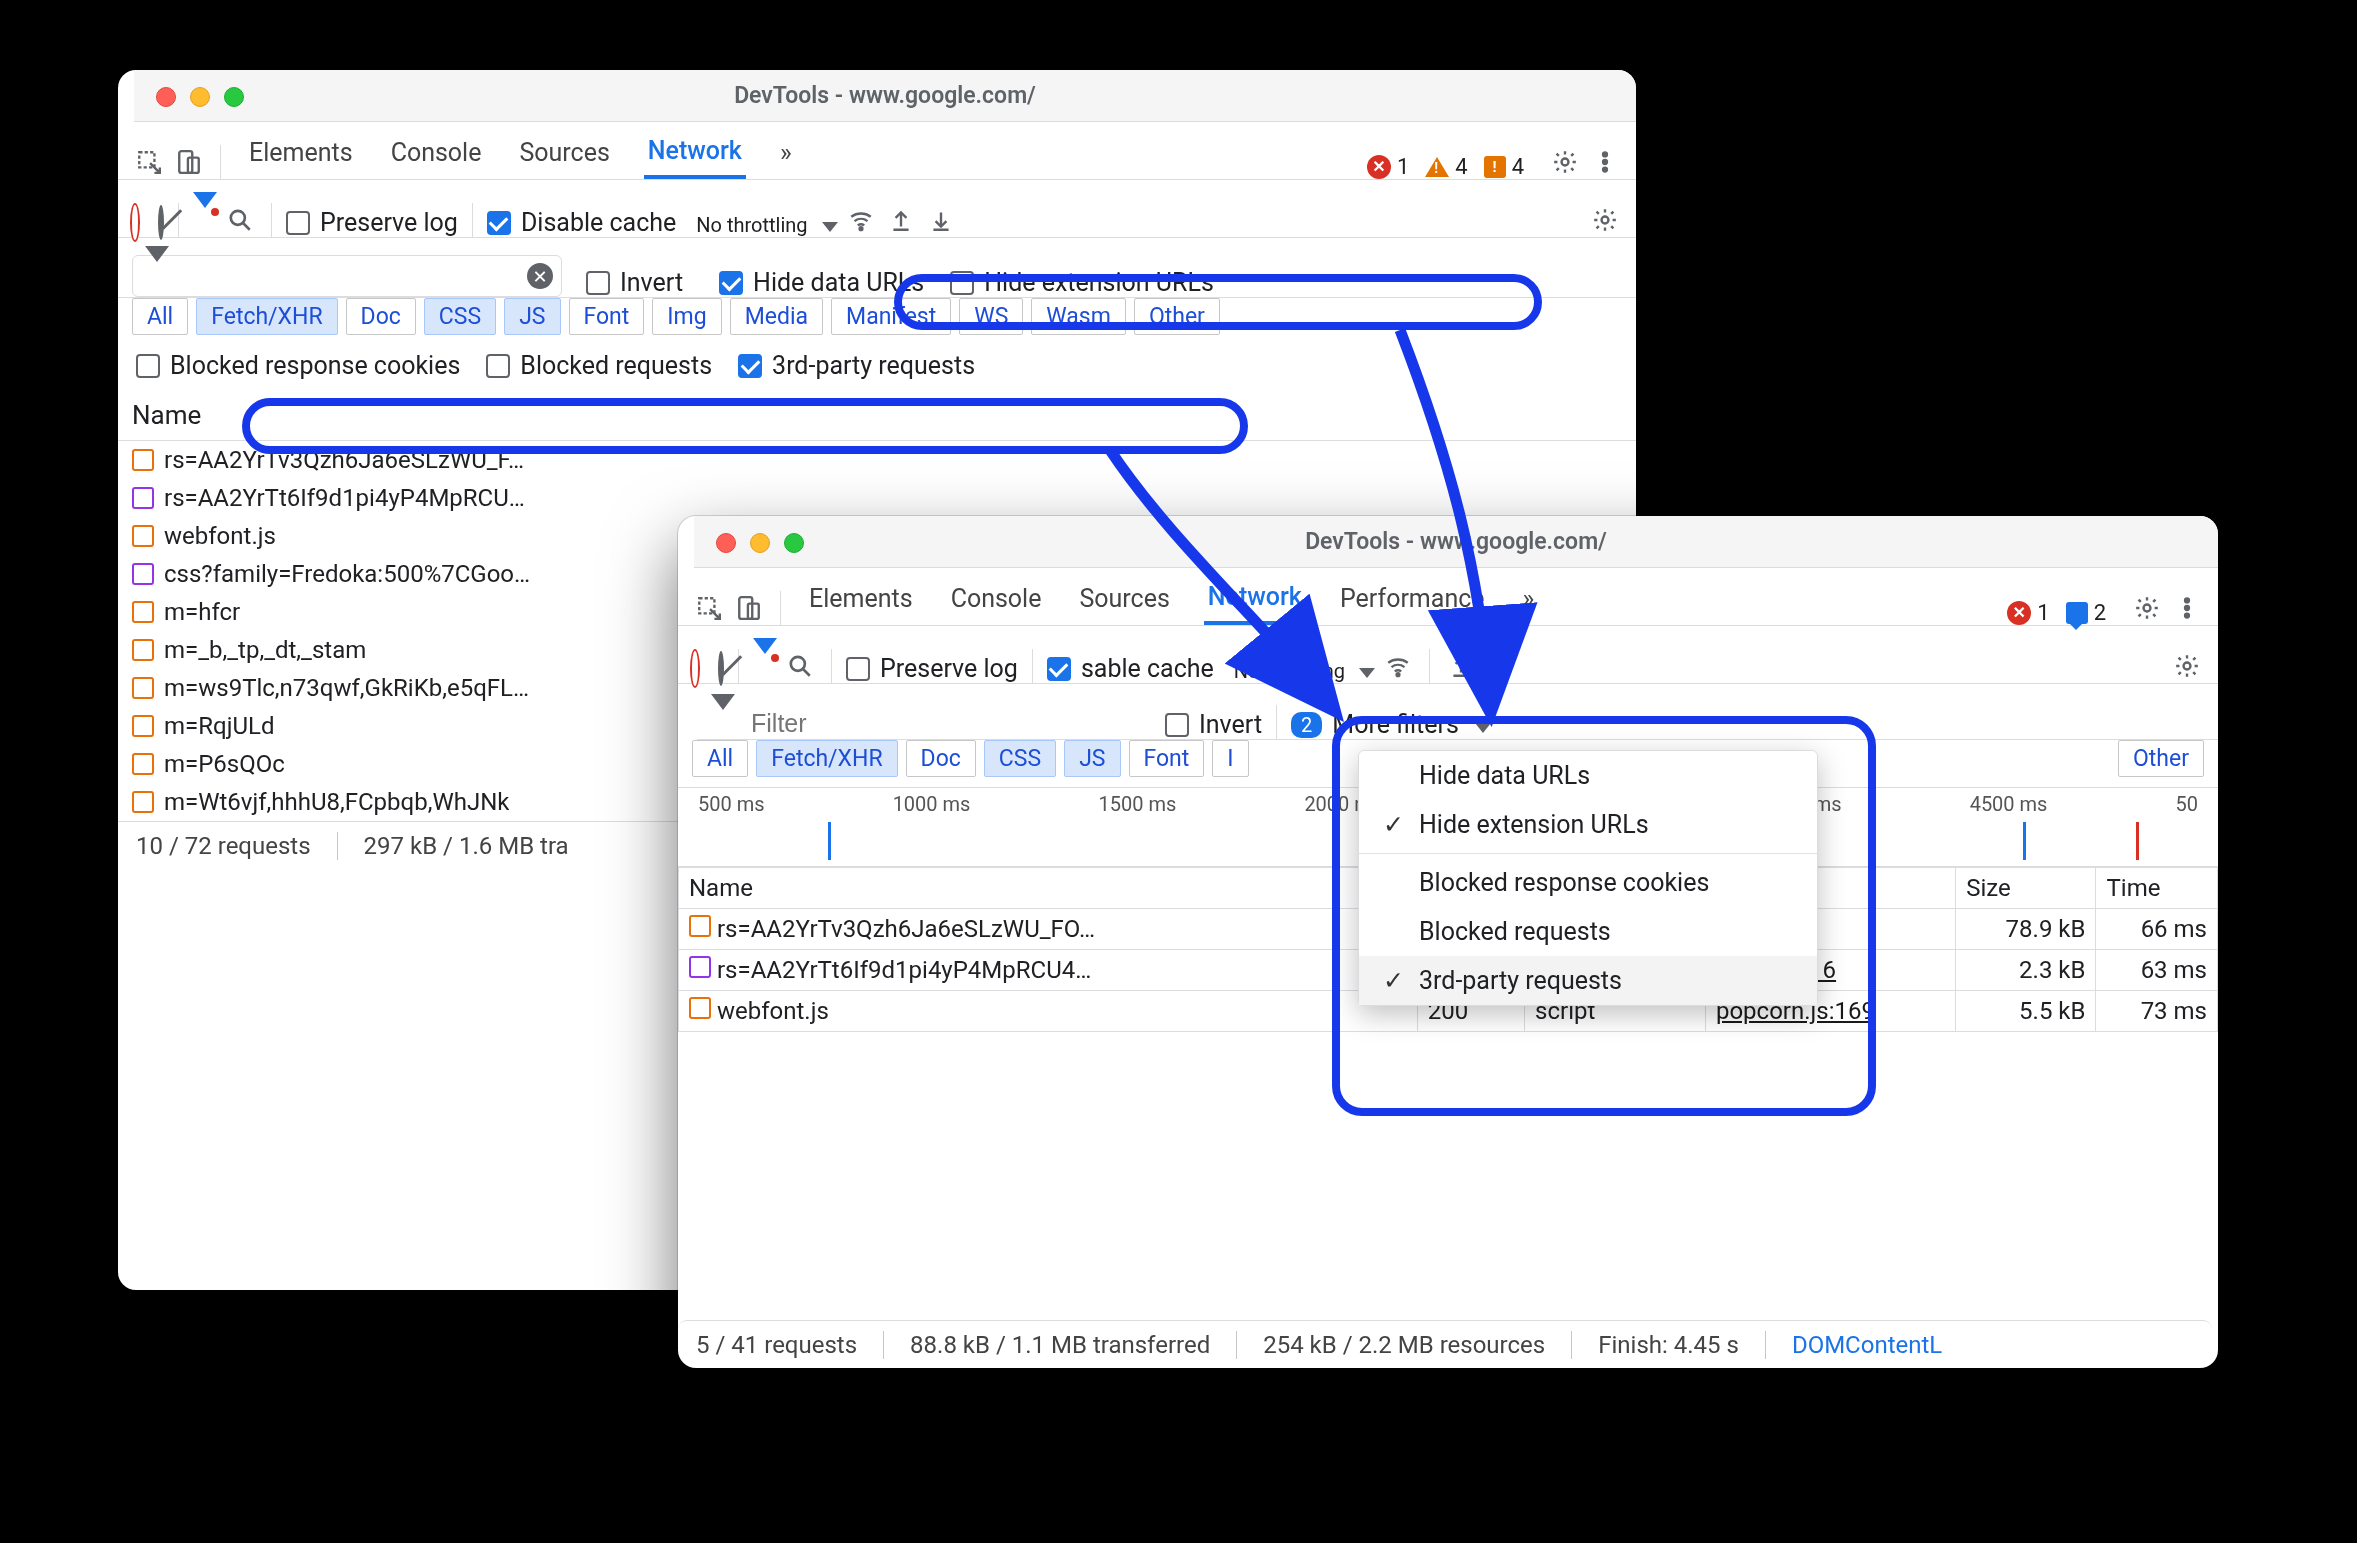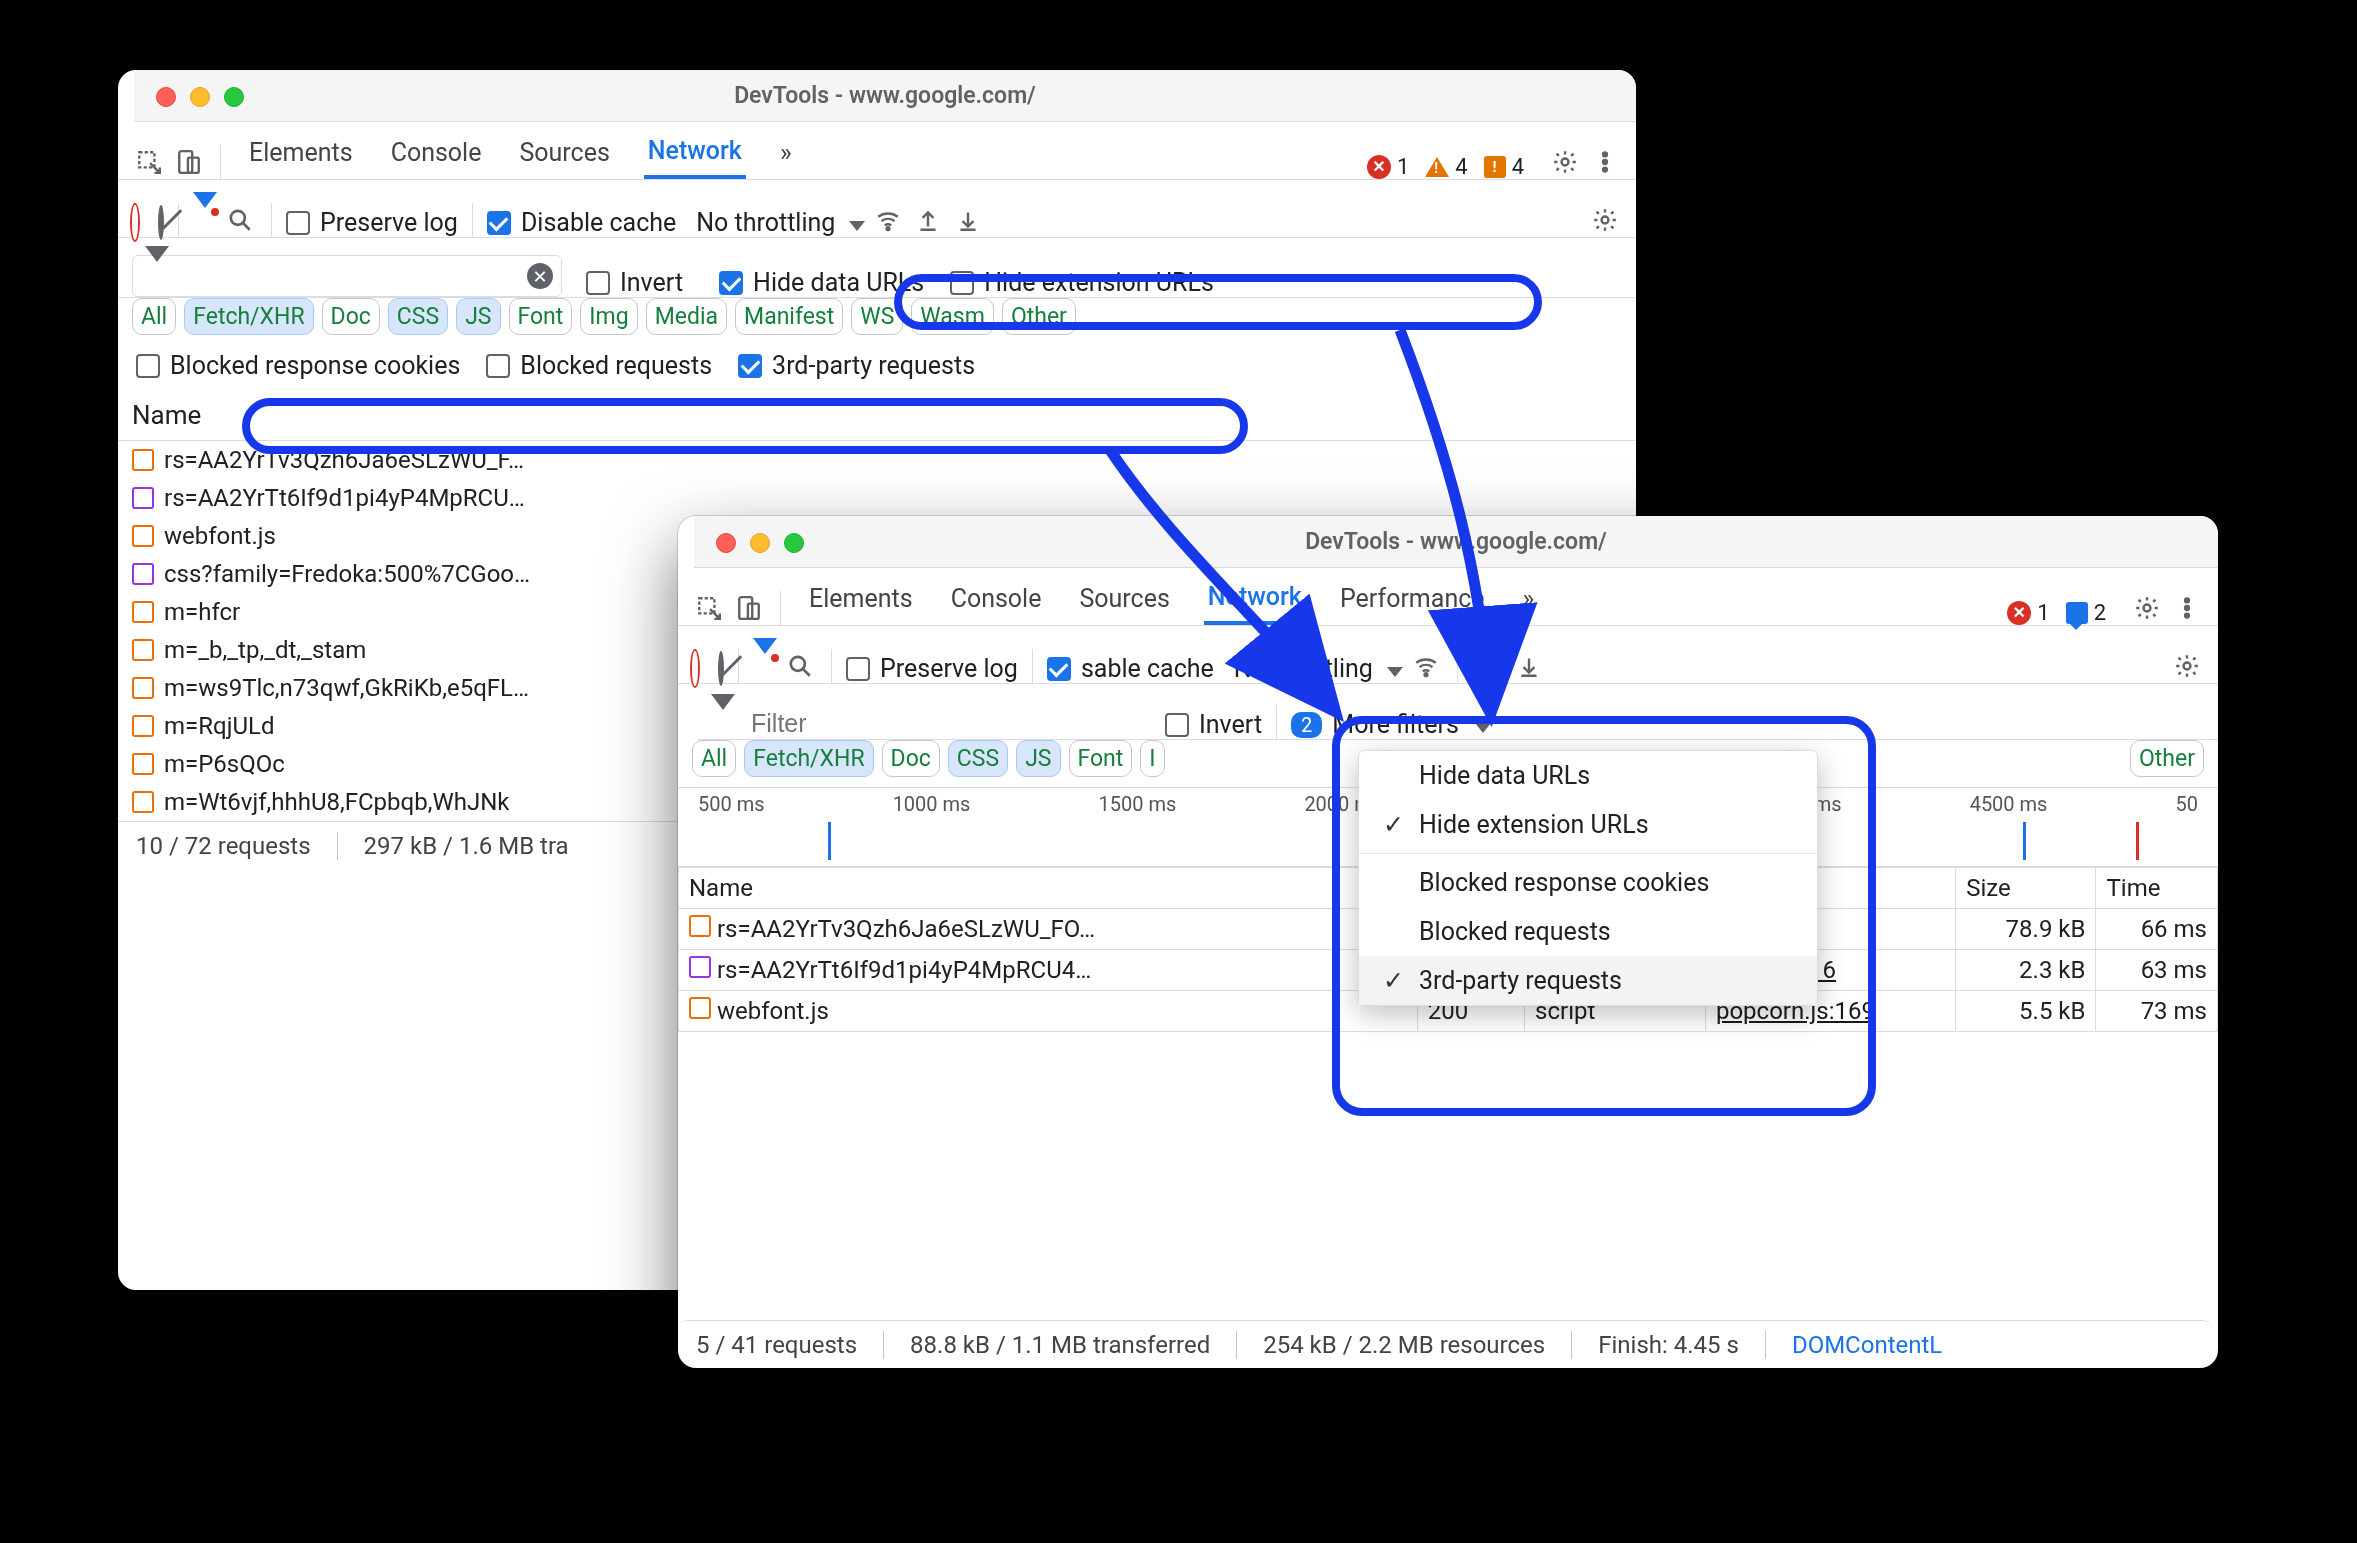--- a/index.html
+++ b/index.html
@@ -63,41 +63,41 @@
   .funnel-gray { border-top-color:#5f6368; }
   .funnel-gray::after { display:none; }
 
   .magnifier svg { stroke:#5f6368; stroke-width:2.5; fill:none; }
 
   .cbx { display:flex; align-items:center; gap:10px; font-size:25px; color:#202124; white-space:nowrap; }
   .cbx .box { width:24px; height:24px; border:2.5px solid #5f6368; border-radius:4px; display:inline-flex; align-items:center; justify-content:center; }
   .cbx .box.checked { background:#1a73e8; border-color:#1a73e8; }
   .cbx .box.checked::after { content:''; width:8px; height:14px; border:solid #fff; border-width:0 3px 3px 0; transform:rotate(45deg); margin-top:-3px; }
 
-  .select-like { display:flex; align-items:center; gap:8px; font-size:25px; }
+  .select-like { display:flex; align-items:center; gap:8px; font-size:20px; }
   .chev-down::after { content:''; display:inline-block; border-left:8px solid transparent; border-right:8px solid transparent; border-top:10px solid #5f6368; margin-left:6px; }
 
   .wifi-icon svg, .up-icon svg, .down-icon svg, .gear svg, .kebab svg, .mobile svg, .inspect svg { stroke:#5f6368; stroke-width:2.2; fill:none; }
 
   .badge { display:inline-flex; align-items:center; gap:6px; font-size:22px; }
   .badge .circ { width:24px; height:24px; border-radius:50%; display:flex; align-items:center; justify-content:center; color:#fff; font-size:16px; font-weight:700;}
   .circ.err { background:#d93025; }
   .tri.warn { width:0;height:0;border-left:12px solid transparent;border-right:12px solid transparent;border-bottom:20px solid #e37400; position:relative; }
   .tri.warn::after { content:'!'; color:#fff; position:absolute; left:-3px; top:3px; font-size:14px; font-weight:700;}
   .sq.issue { width:22px;height:22px;background:#e37400;border-radius:3px;display:flex;align-items:center;justify-content:center;color:#fff;font-size:15px;font-weight:700;}
   .sq.msg { width:22px;height:22px;background:#1a73e8;border-radius:3px;position:relative;}
   .sq.msg::after { content:''; position:absolute; bottom:-6px; left:4px; border-left:6px solid transparent; border-right:6px solid transparent; border-top:6px solid #1a73e8;}
 
   .filter-input { position:relative; display:flex; align-items:center; width:430px; height:42px; border:1px solid #dadce0; border-radius:6px; padding:0 12px; }
   .filter-input .fi-icon { color:#5f6368; margin-right:10px; }
   .filter-input .clear { position:absolute; right:8px; width:26px; height:26px; border-radius:50%; background:#5f6368; color:#fff; display:flex; align-items:center; justify-content:center; font-size:18px;}
   .filter-input input { border:none; outline:none; font-size:23px; width:100%; background:transparent;}
 
   .chips { display:flex; gap:8px; padding:0 14px 10px; flex-wrap:wrap; font-size:23px;}
-  .chip { border:1px solid #c7c7c7; border-radius:10px; padding:4px 8px; background:#fff; color:#15803d; }
+  .chip { border:1px solid #c7c7c7; border-radius:2px; padding:4px 14px; background:#fff; color:#1d4ed8; }
   .chip.active { background:#d7e6fb; border-color:#a8c7fa; }
 
   .extra-checks { display:flex; gap:26px; padding:6px 18px 10px; font-size:25px;}
 
   .timeline { height:140px; border-top:1px solid #dadce0; border-bottom:1px solid #dadce0; font-size:20px; color:#555; position:relative; padding-top:2px;}
   .timeline .lbls { display:flex; justify-content:space-between; padding:2px 20px;}
   .timeline .bars { position:absolute; top:34px; bottom:6px; left:14px; right:14px; }
   .vl { position:absolute; top:0; bottom:0; width:3px; }
   .vl.red { background:#d93025; }
   .vl.blue { background:#1a73e8; }

